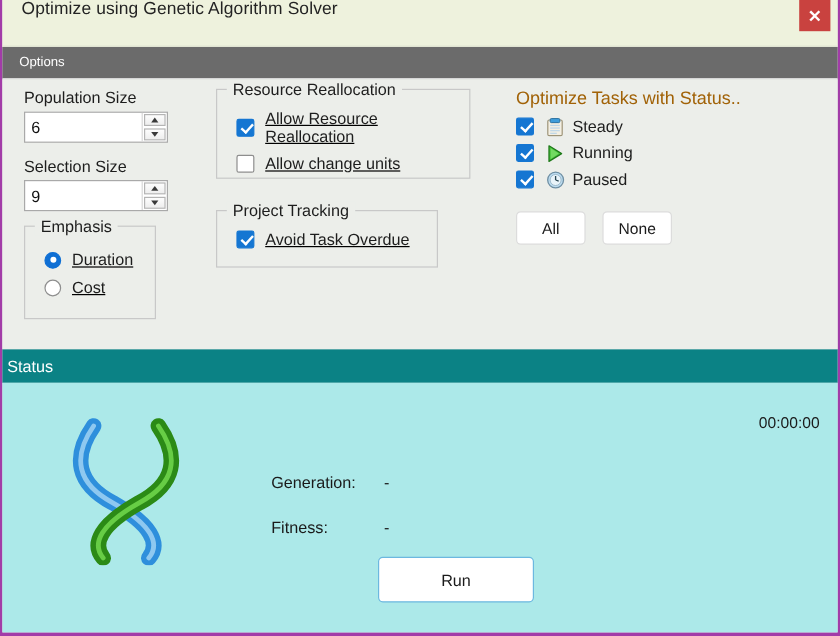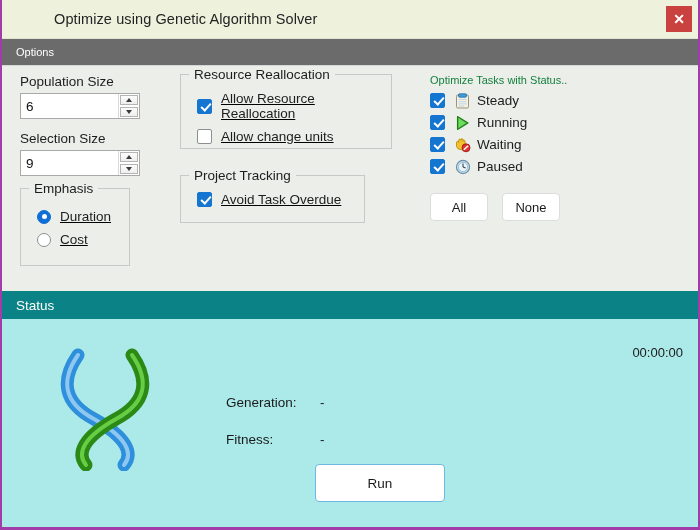--- a/index.html
+++ b/index.html
@@ -20,25 +20,24 @@
     background: #eceeea;
     display: flex;
     flex-direction: column;
   }
   
   #titlebar {
     height: 38px;
     min-height: 38px;
     background: #eef2dd;
     display: flex;
-    align-items: center;
+    align-items: flex-start;
     justify-content: space-between;
     border-bottom: 1px solid #dfe3d2;
     position: relative;
-    padding-left: 36px;
   }
   #title-text {
     font-size: 14.5px;
     color: #232323;
     padding-left: 16px;
     letter-spacing: 0.1px;
   }
   #close-button {
     width: 26px; height: 26px;
     margin-right: 6px;
@@ -189,22 +188,22 @@
     content: "";
     position: absolute;
     left: 4.5px; top: 1px;
     width: 4px; height: 8px;
     border: solid #ffffff;
     border-width: 0 2px 2px 0;
     transform: rotate(42deg);
   }
   
   #status-list-title {
-    font-size: 11px;
-    color: #15803d;
+    font-size: 15px;
+    color: #a16207;
     margin-bottom: 6px;
   }
   .status-row {
     display: flex;
     align-items: center;
     margin-bottom: 5px;
     font-size: 13.5px;
     color: #1d1d1d;
     cursor: pointer;
   }
@@ -237,21 +236,21 @@
   }
   
   #status-header {
     height: 28px;
     min-height: 28px;
     background: #0b8285;
     color: #ffffff;
     display: flex;
     align-items: center;
     font-size: 13.5px;
-    padding-left: 14px;
+    padding-left: 4px;
   }
   #status-body {
     flex: 1;
     background: #ace9e9;
     position: relative;
   }
   #timer {
     position: absolute;
     right: 15px; top: 26px;
     font-size: 13px;
@@ -388,31 +387,20 @@
         <span class="cb on"></span>
         <span class="status-icon">
           <svg width="15" height="16" viewBox="0 0 15 16">
             <polygon points="2.5,1.5 13,8 2.5,14.5" fill="#4cc63f" stroke="#1f7a1a" stroke-width="1.1" stroke-linejoin="round"></polygon>
             <polygon points="4,3.5 10.5,8 4,12.5" fill="#7fe06e" opacity="0.75"></polygon>
           </svg>
         </span>
         <span>Running</span>
       </div>
 
-      <div class="status-row">
-        <span class="cb on"></span>
-        <span class="status-icon">
-          <svg width="17" height="16" viewBox="0 0 17 16">
-            <path d="M2.5 9.5 L2.5 5.5 Q2.5 4.4 3.6 4.4 Q4.7 4.4 4.7 5.5 L4.7 3.2 Q4.7 2.1 5.8 2.1 Q6.9 2.1 6.9 3.2 L6.9 2.8 Q6.9 1.7 8 1.7 Q9.1 1.7 9.1 2.8 L9.1 4.2 Q9.1 3.3 10.1 3.3 Q11.1 3.3 11.1 4.4 L11.1 9.2 Q11.1 12.8 7.3 12.8 Q3.6 12.8 2.5 9.5 Z" fill="#f2c22c" stroke="#b78c10" stroke-width="0.9" stroke-linejoin="round"></path>
-            <circle cx="12" cy="10.8" r="4" fill="#e0352f" stroke="#9c1b18" stroke-width="0.9"></circle>
-            <line x1="9.8" y1="12.8" x2="14.2" y2="8.7" stroke="#ffffff" stroke-width="1.5"></line>
-          </svg>
-        </span>
-        <span>Waiting</span>
-      </div>
 
       <div class="status-row">
         <span class="cb on"></span>
         <span class="status-icon">
           <svg width="16" height="16" viewBox="0 0 16 16">
             <circle cx="8" cy="8" r="6.6" fill="#bcdcf0" stroke="#6f8fa3" stroke-width="1.1"></circle>
             <circle cx="8" cy="8" r="4.6" fill="#e9f4fa" stroke="#9ab7c9" stroke-width="0.8"></circle>
             <line x1="8" y1="8" x2="8" y2="4.6" stroke="#2a4652" stroke-width="1.1"></line>
             <line x1="8" y1="8" x2="10.6" y2="9" stroke="#2a4652" stroke-width="1.1"></line>
           </svg>

